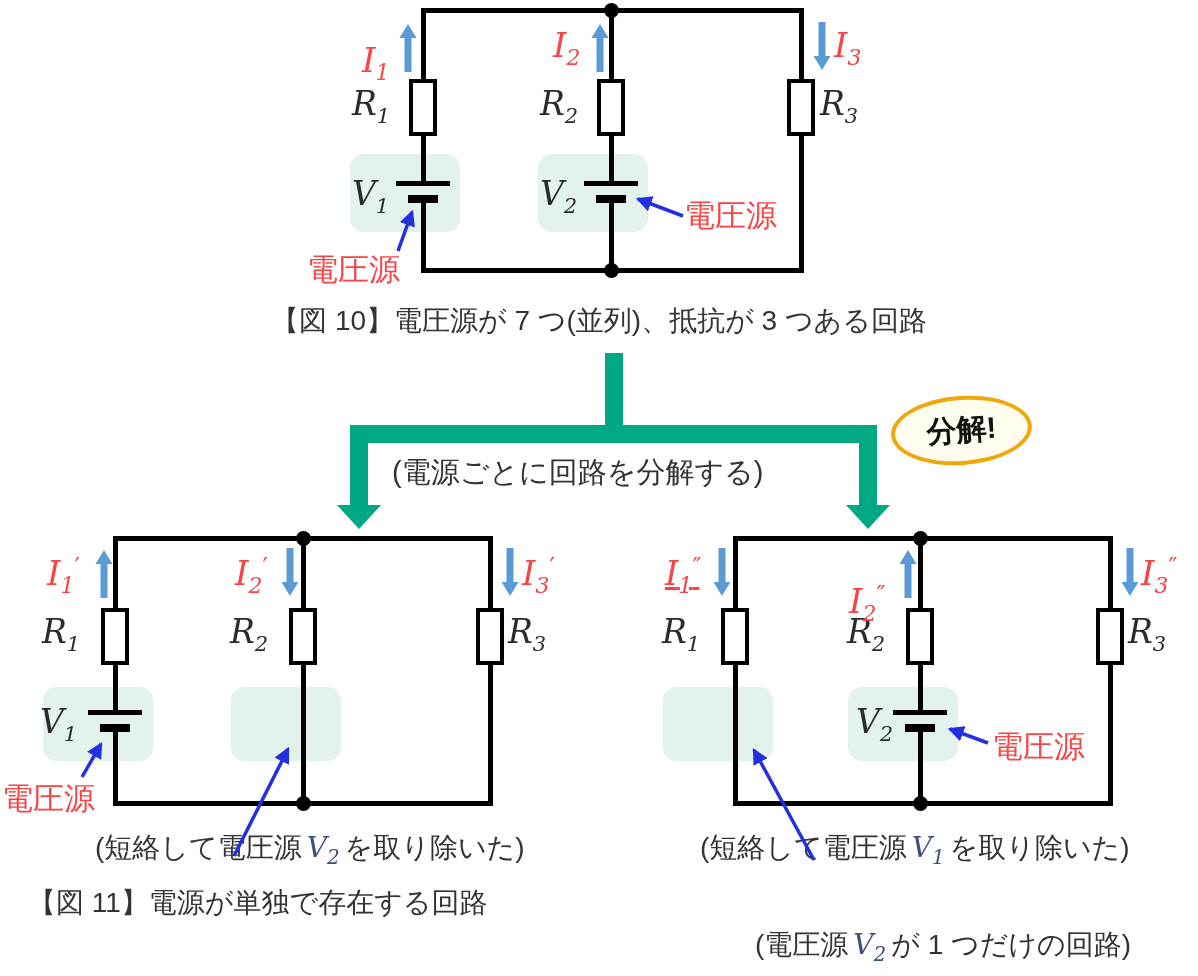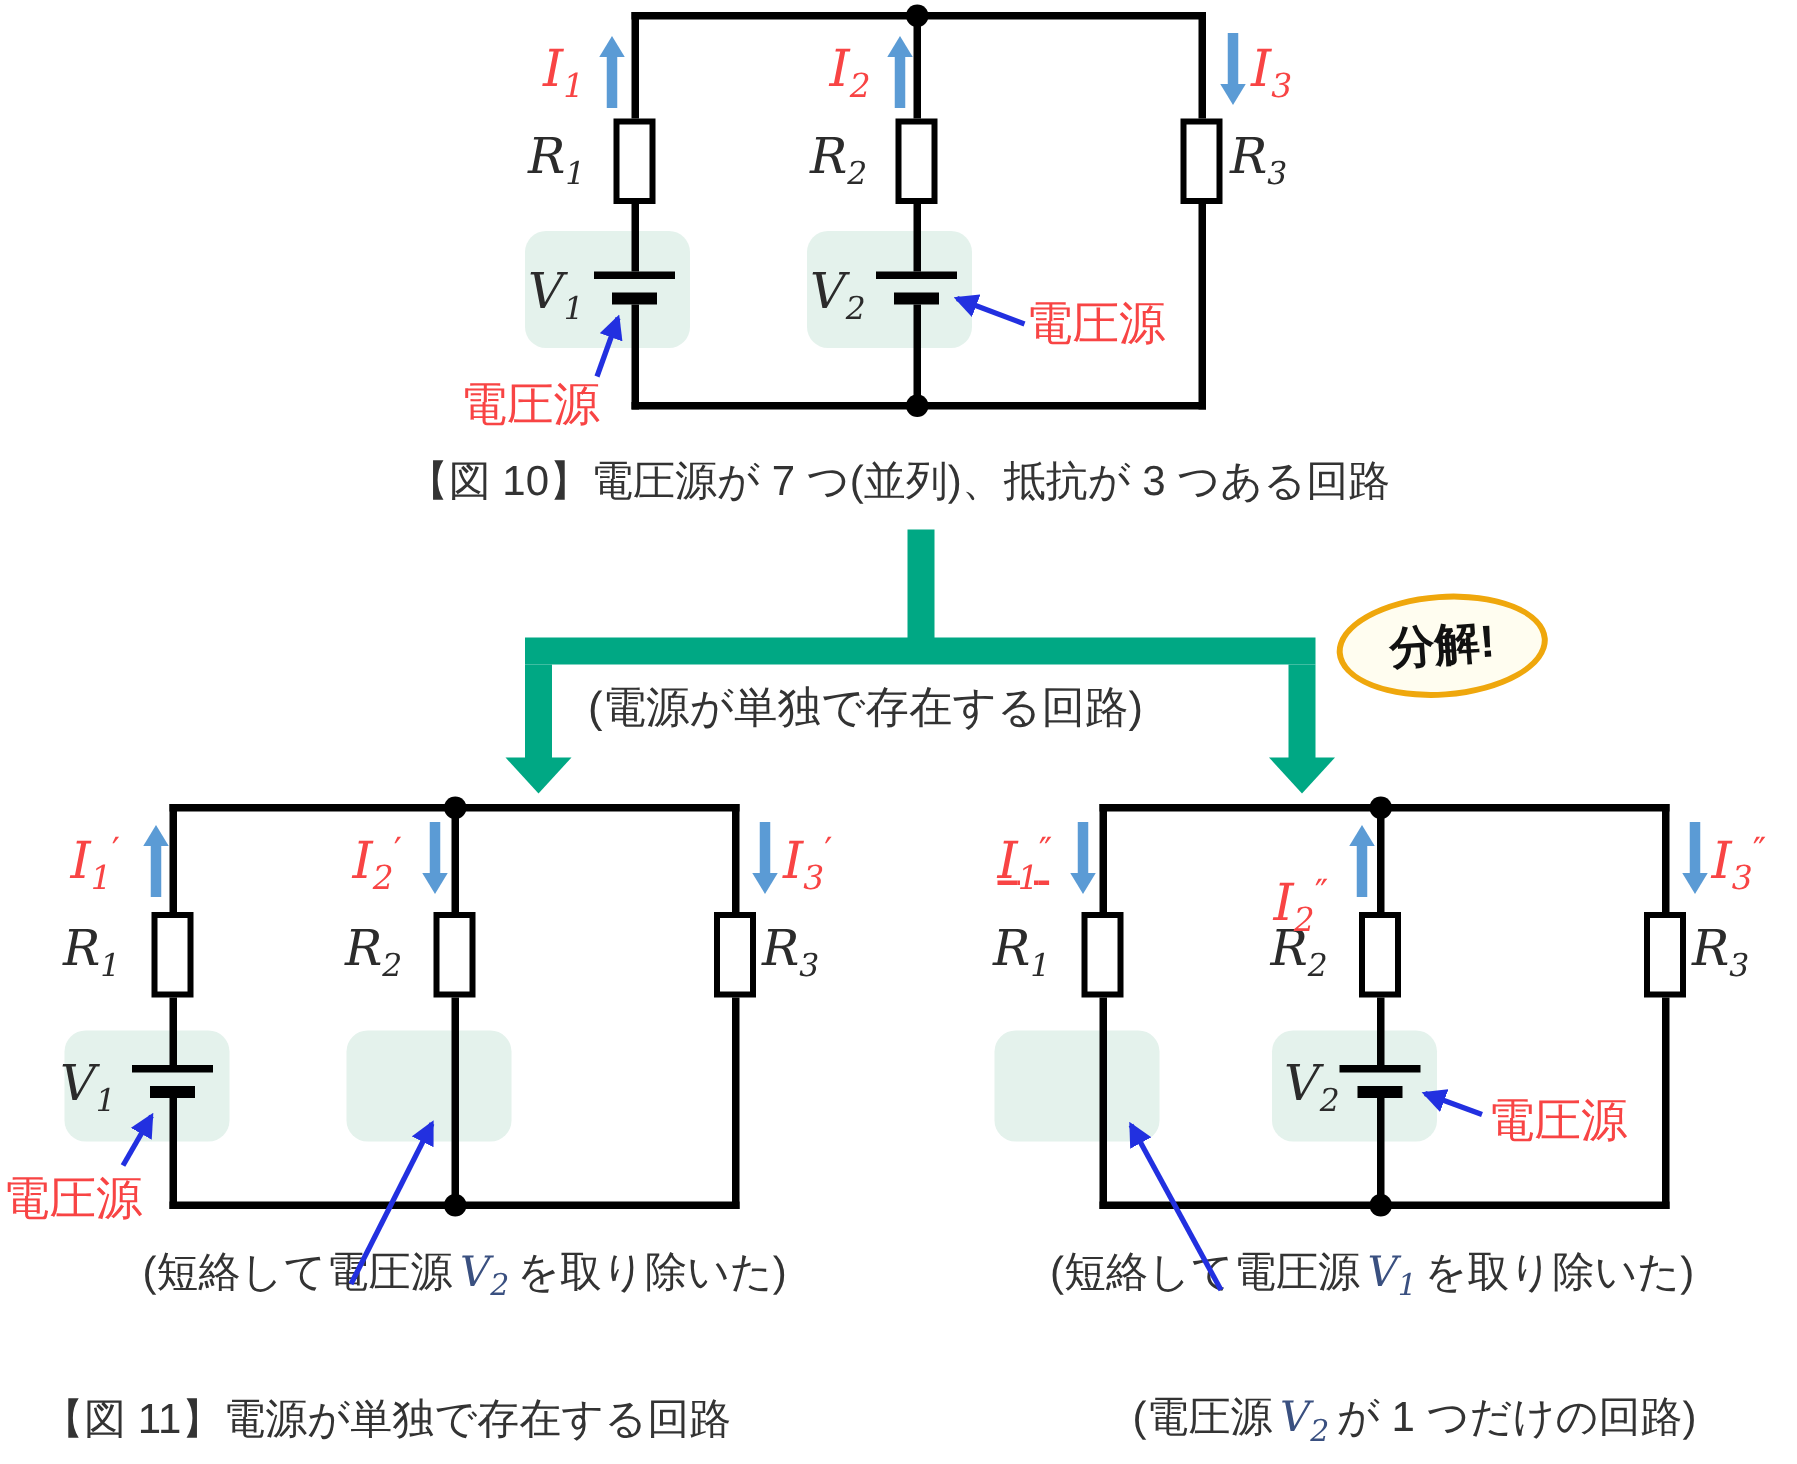--- a/index.html
+++ b/index.html
@@ -60,31 +60,31 @@
 
     <div class="dot" style="left:604px;top:3px;"></div>
     <div class="dot" style="left:604px;top:263px;"></div>
 
     <div class="mlabel" style="left:352px;top:87px;"><span>R</span><sub>1</sub></div>
     <div class="mlabel" style="left:540px;top:87px;"><span>R</span><sub>2</sub></div>
     <div class="mlabel" style="left:820px;top:87px;"><span>R</span><sub>3</sub></div>
     <div class="mlabel" style="left:352px;top:177px;"><span>V</span><sub>1</sub></div>
     <div class="mlabel" style="left:540px;top:177px;"><span>V</span><sub>2</sub></div>
 
-    <div class="ilabel" style="left:362px;top:27px;"><span>I</span><sub>1</sub><span class="prime"></span></div>
+    <div class="ilabel" style="left:362px;top:42px;"><span>I</span><sub>1</sub><span class="prime"></span></div>
     <div class="ilabel" style="left:553px;top:27px;"><span>I</span><sub>2</sub><span class="prime"></span></div>
     <div class="ilabel" style="left:834px;top:27px;"><span>I</span><sub>3</sub><span class="prime"></span></div>
 
     <div class="redtag" style="left:307px;top:254px;">電圧源</div>
     <div class="redtag" style="left:684px;top:200px;">電圧源</div>
 
     <div class="cap" style="left:0;top:303px;width:1198px;text-align:center;">【図 10】電圧源が 7 つ(並列)、抵抗が 3 つある回路</div>
   </div>
 
-  <div class="cap" style="left:392px;top:454px;font-size:29px;">(電源が単独で存在する回路)</div>
+  <div class="cap" style="left:392px;top:454px;font-size:29px;">(電源ごとに回路を分解する)</div>
   <div class="badge">分解!</div>
 
   <div class="fig">
     <div class="mint" style="left:43px;top:687px;height:74px;"></div>
     <div class="mint" style="left:231px;top:687px;height:74px;"></div>
     <div class="wire" style="left:113px;top:536px;width:380px;height:5px;"></div>
     <div class="wire" style="left:113px;top:801px;width:380px;height:5px;"></div>
     <div class="wire" style="left:113px;top:536px;width:5px;height:174px;"></div>
     <div class="wire" style="left:113px;top:732px;width:5px;height:74px;"></div>
     <div class="wire" style="left:301px;top:536px;width:5px;height:270px;"></div>
@@ -98,21 +98,21 @@
     <div class="dot" style="left:296px;top:796px;"></div>
     <div class="mlabel" style="left:42px;top:615px;"><span>R</span><sub>1</sub></div>
     <div class="mlabel" style="left:230px;top:615px;"><span>R</span><sub>2</sub></div>
     <div class="mlabel" style="left:508px;top:615px;"><span>R</span><sub>3</sub></div>
     <div class="mlabel" style="left:40px;top:705px;"><span>V</span><sub>1</sub></div>
     <div class="ilabel" style="left:47px;top:555px;"><span>I</span><sub>1</sub><span class="prime">′</span></div>
     <div class="ilabel" style="left:235px;top:555px;"><span>I</span><sub>2</sub><span class="prime">′</span></div>
     <div class="ilabel" style="left:522px;top:555px;"><span>I</span><sub>3</sub><span class="prime">′</span></div>
     <div class="redtag" style="left:2px;top:783px;">電圧源</div>
     <div class="cap" style="left:95px;top:830px;"><span>(短絡して電圧源</span><span class="cmath"><span>V</span><sub>2</sub></span><span>を取り除いた)</span></div>
-    <div class="cap" style="left:28px;top:885px;margin-top:43px;">【図 11】電源が単独で存在する回路</div>
+    <div class="cap" style="left:28px;top:885px;">【図 11】電源が単独で存在する回路</div>
   </div>
 
   <div class="fig">
     <div class="mint" style="left:663px;top:687px;height:74px;"></div>
     <div class="mint" style="left:848px;top:687px;height:74px;"></div>
     <div class="wire" style="left:733px;top:536px;width:380px;height:5px;"></div>
     <div class="wire" style="left:733px;top:801px;width:380px;height:5px;"></div>
     <div class="wire" style="left:733px;top:536px;width:5px;height:270px;"></div>
     <div class="wire" style="left:918px;top:536px;width:5px;height:174px;"></div>
     <div class="wire" style="left:918px;top:732px;width:5px;height:74px;"></div>

